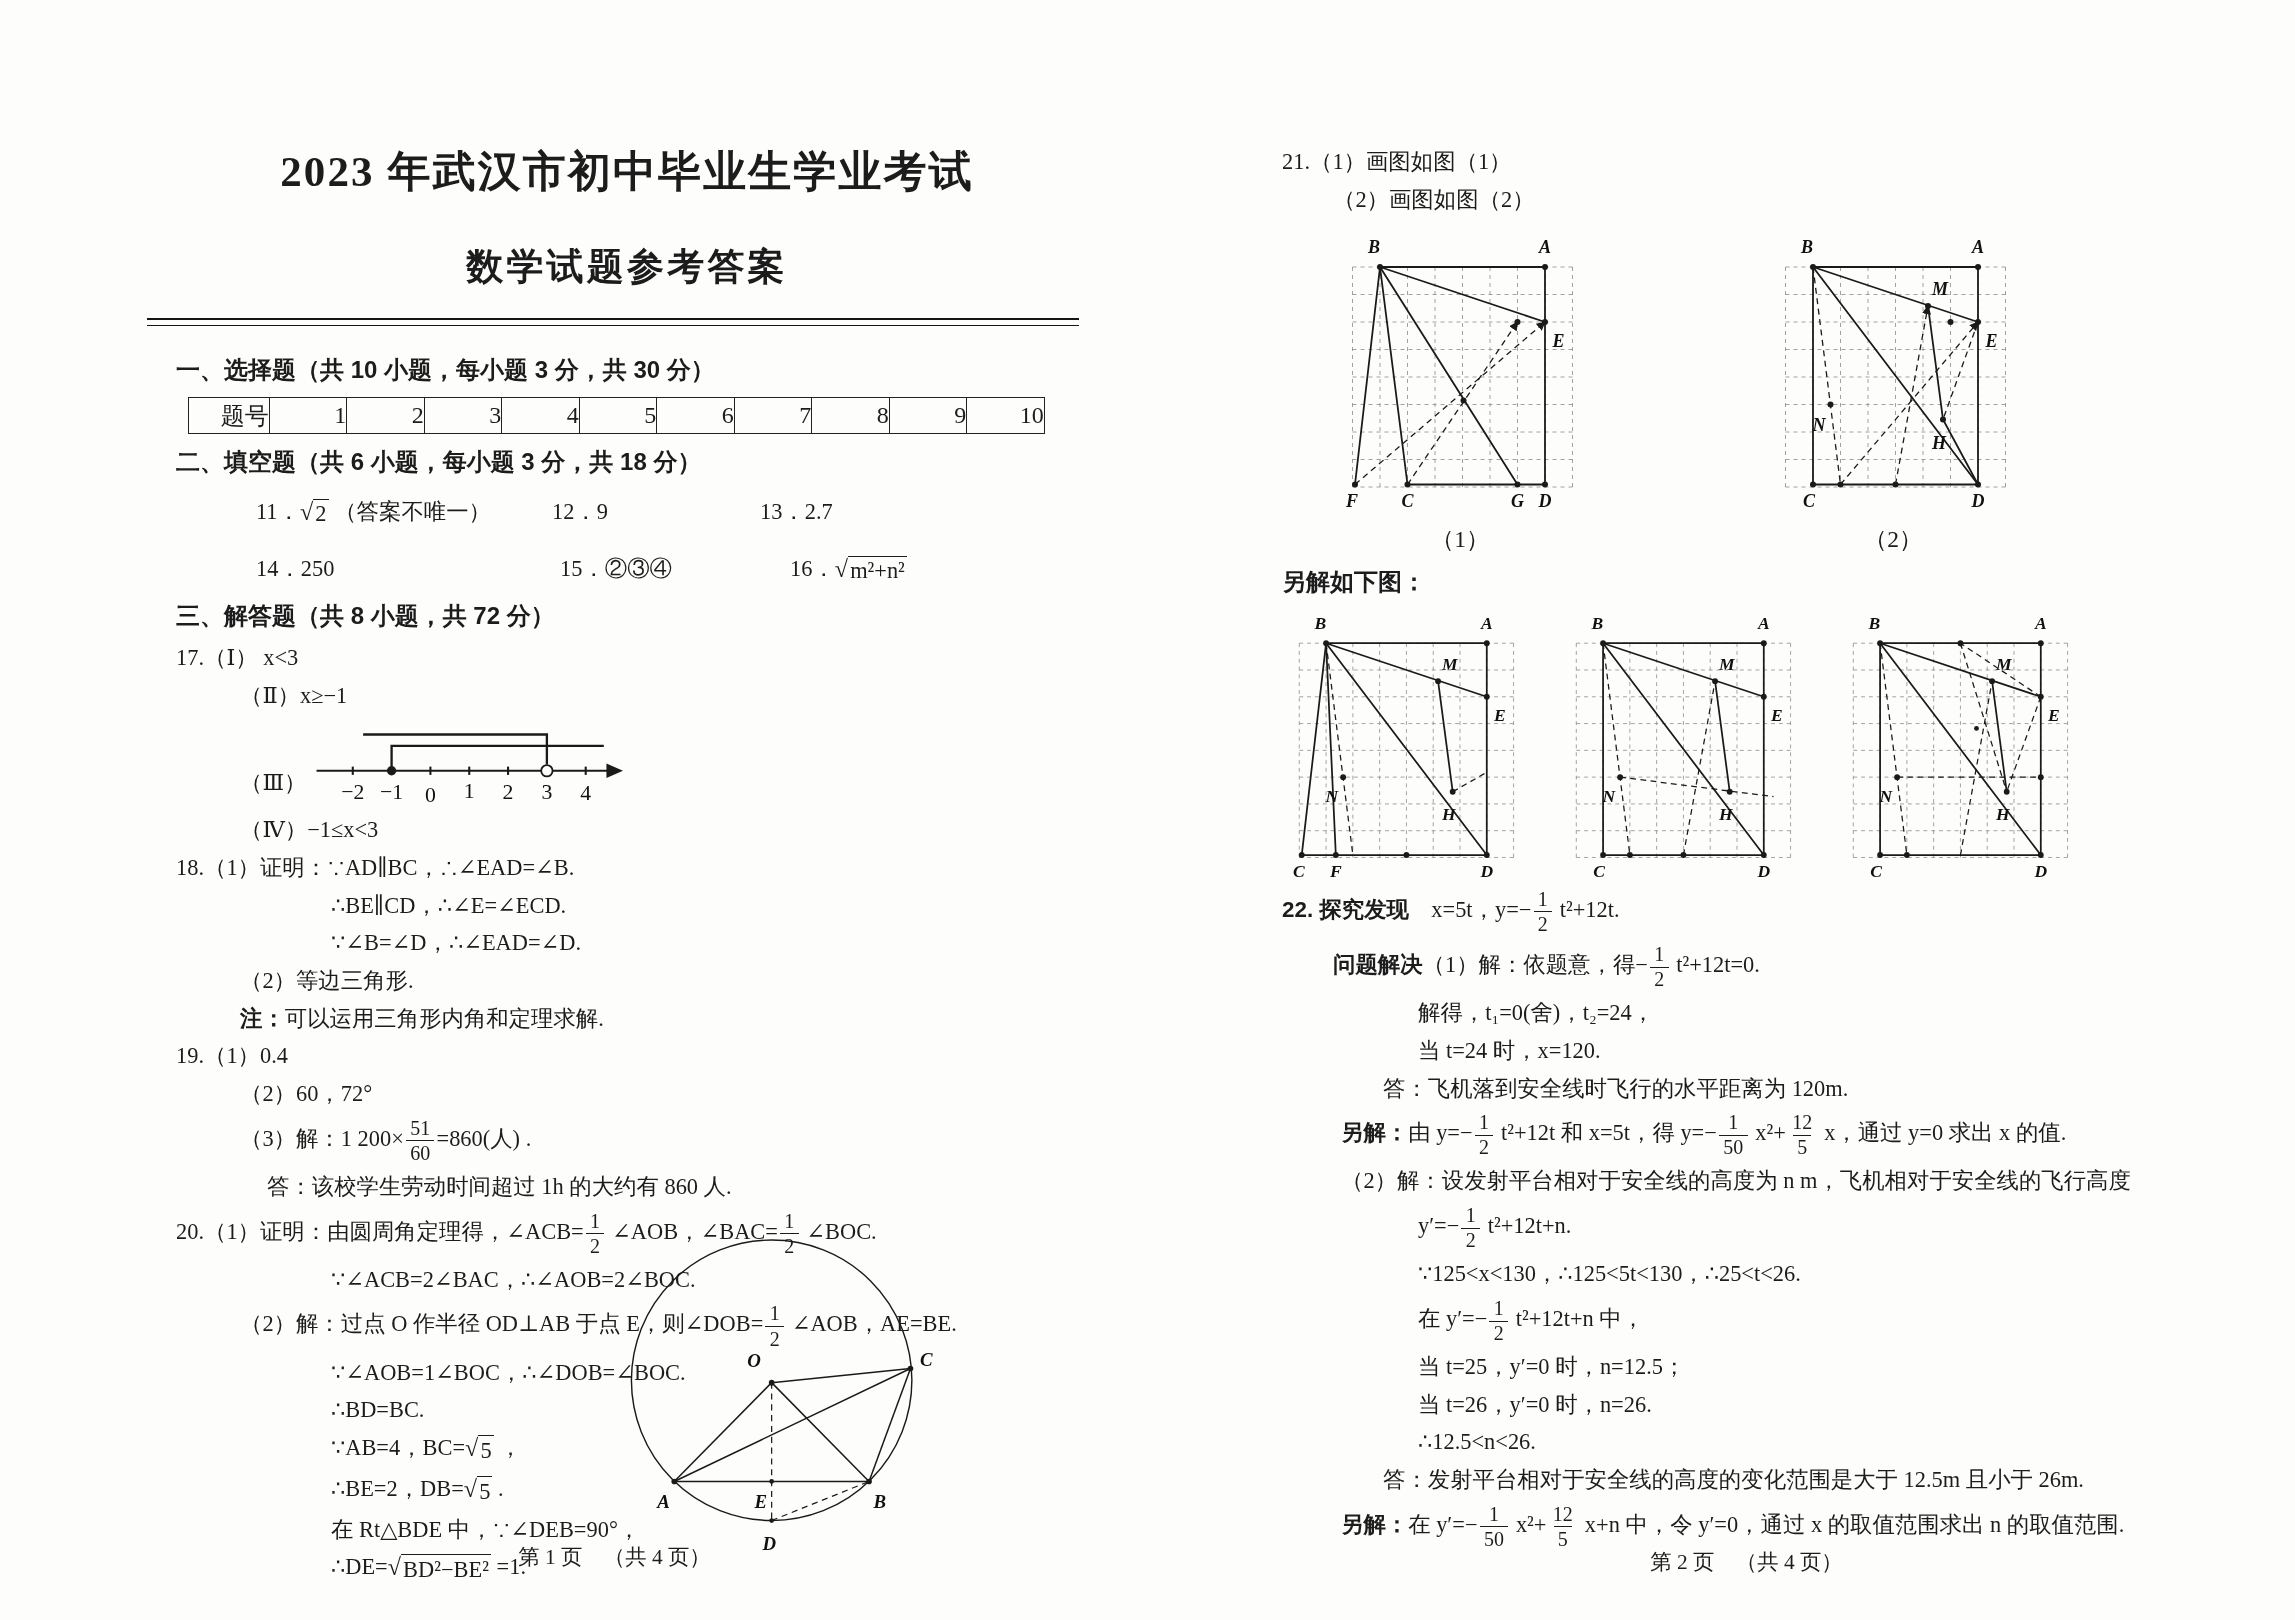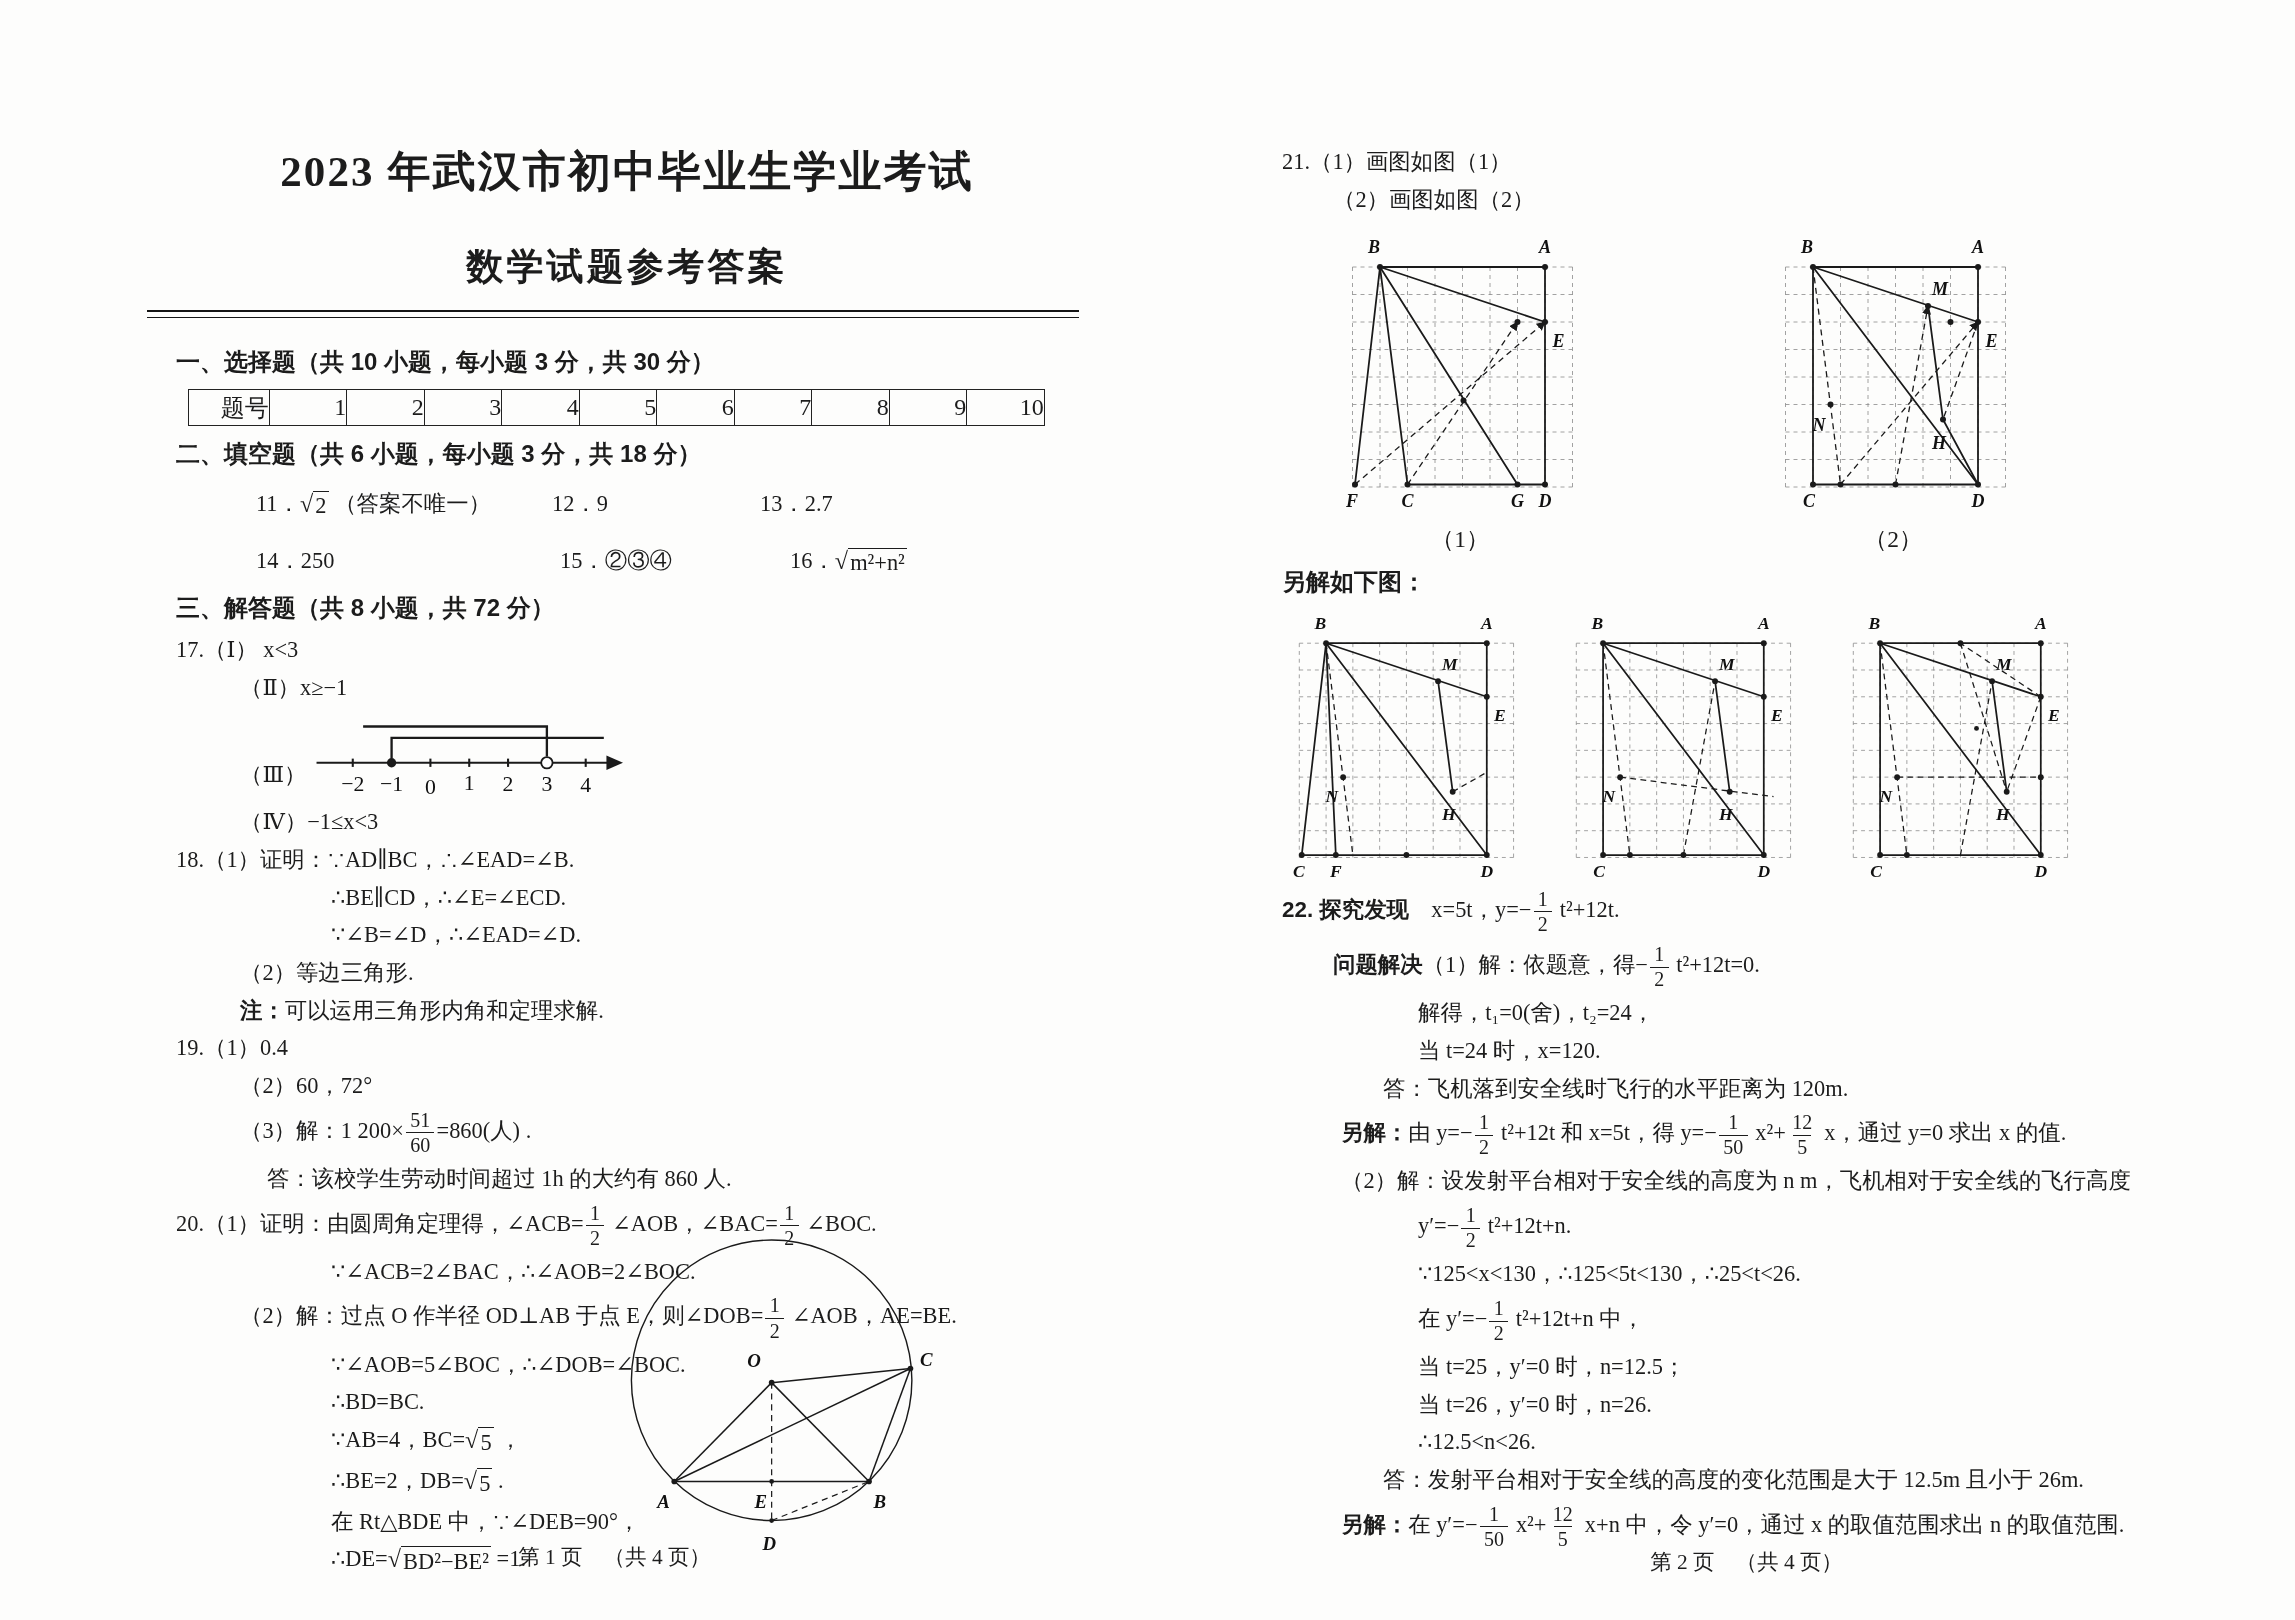--- a/index.html
+++ b/index.html
@@ -6,21 +6,21 @@
   body{
     width:2295px;height:1621px;position:relative;
     background:#fdfdfc;color:#1c1c1c;
     font-family:"Liberation Serif","DejaVu Serif",serif;
     font-size:22.4px;
   }
   .col{position:absolute;}
   .col-left{left:176px;top:128px;width:902px;}
   .col-right{left:1282px;top:139px;width:956px;}
   .title1{font-weight:bold;font-size:43px;text-align:center;margin:15px 0 0;letter-spacing:2.1px;}
-  .title2{font-weight:bold;font-size:37px;text-align:center;margin:41px 0 18px;letter-spacing:3.2px;}
+  .title2{font-weight:bold;font-size:37px;text-align:center;margin:41px 0 26px;letter-spacing:3.2px;}
   .rule{height:4.8px;border-top:2.7px solid #151515;border-bottom:1.6px solid #151515;margin:0 0 28px -29px;width:932px;}
   .h{font-family:Liberation Sans, sans-serif;font-weight:bold;font-size:24px;margin:11.7px 0;}
   .anstable{border-collapse:collapse;margin:3.2px 0 5.3px 11.7px;width:857px;table-layout:fixed;}
   .anstable td{border:1.6px solid #222;height:35px;text-align:right;font-size:24px;padding:0;}
   .anstable td.firstcol{width:80px;}
   .ln{margin:9px 0;line-height:1.28;}
   .i1{padding-left:64px;}
   .i2{padding-left:155px;}
   .i3{padding-left:91px;}
   .r1{padding-left:51px;}
@@ -160,21 +160,21 @@
         <span class="d">2</span>
       </span> ∠AOB，∠BAC=<span class="frac">
         <span class="n">1</span>
         <span class="d">2</span>
       </span> ∠BOC.</div>
   <div class="ln i2">∵∠ACB=2∠BAC，∴∠AOB=2∠BOC.</div>
   <div class="ln i1">（2）解：过点 O 作半径 OD⊥AB 于点 E，则∠DOB=<span class="frac">
         <span class="n">1</span>
         <span class="d">2</span>
       </span> ∠AOB，AE=BE.</div>
-  <div class="ln i2">∵∠AOB=5∠BOC，∴∠DOB=∠BOC.</div>
+  <div class="ln i2">∵∠AOB=1∠BOC，∴∠DOB=∠BOC.</div>
   <div class="ln i2">∴BD=BC.</div>
   <div class="ln i2">∵AB=4，BC=<span class="sqrtwrap">
         <span class="sqrtsym">√</span>
         <span class="rad">5</span>
       </span> ，</div>
   <div class="ln i2">∴BE=2，DB=<span class="sqrtwrap">
         <span class="sqrtsym">√</span>
         <span class="rad">5</span>
       </span> .</div>
   <div class="ln i2">在 Rt△BDE 中，∵∠DEB=90°，</div>

